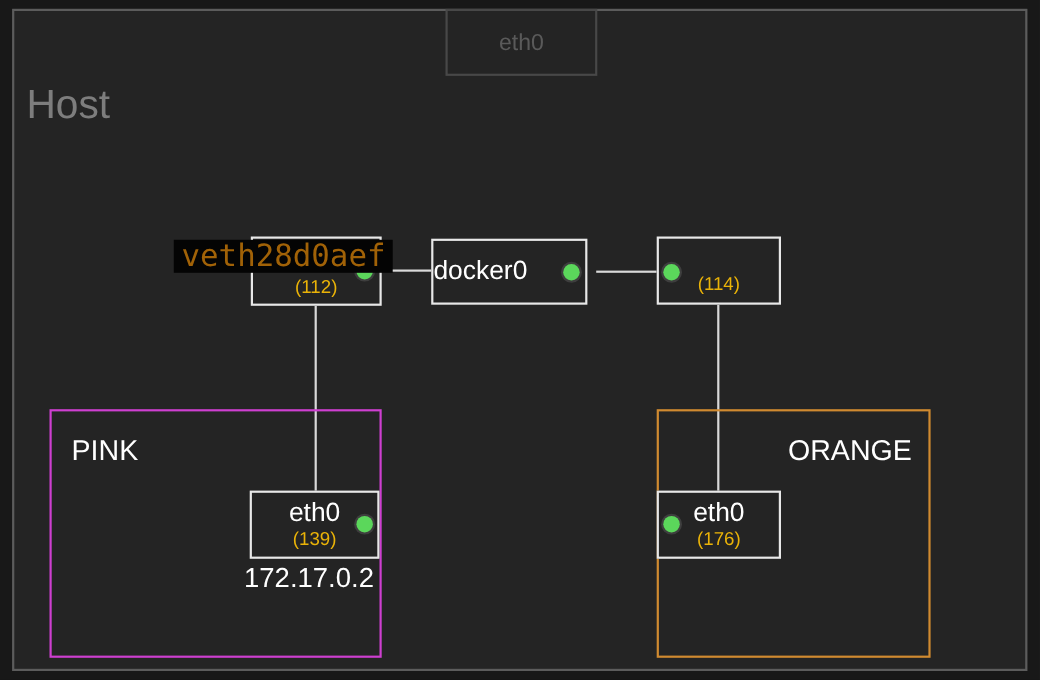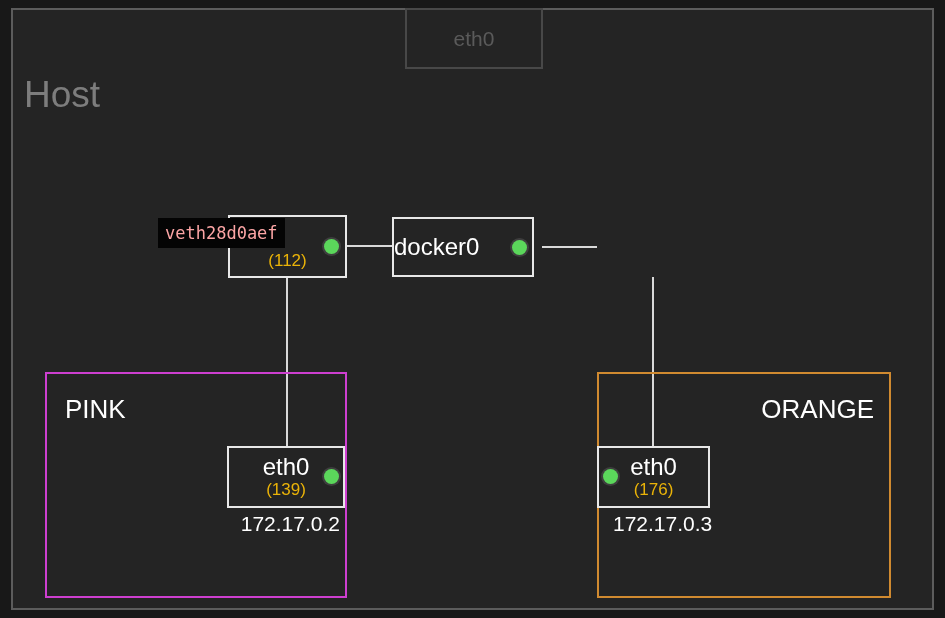--- a/index.html
+++ b/index.html
@@ -28,35 +28,35 @@
   .if-bridge{left:392px;top:217px;width:142px;height:60px;
         display:flex;align-items:center;justify-content:flex-start;}
   .if-veth-right{left:597px;top:215px;width:113px;height:62px;
         display:flex;align-items:flex-end;justify-content:center;padding-bottom:6px;}
   .if-eth{width:118px;height:62px;display:flex;flex-direction:column;
         align-items:center;justify-content:center;z-index:2;}
   .if-name{color:#ffffff;font-size:24px;line-height:26px;}
   .if-index{color:#eab308;font-size:17px;line-height:20px;}
 
   
-  .chip{background:#040404;color:#fca5a5;font-family:"DejaVu Sans Mono",monospace;
-        font-size:17px;line-height:30px;height:30px;padding:0 7px;z-index:3;white-space:nowrap;}
+  .chip{background:#040404;color:#a16207;font-family:"DejaVu Sans Mono",monospace;
+        font-size:28px;line-height:30px;height:30px;padding:0 7px;z-index:3;white-space:nowrap;}
   .chip-left{left:158px;top:218px;}
   .chip-right{left:628px;top:218px;}
 
   
   .dot{width:15px;height:15px;border-radius:50%;background:#5bd75b;
        box-shadow:0 0 0 2px rgba(95,95,95,.45);z-index:4;}
 
   
   .ns{z-index:2;background:transparent;}
   .ns-pink{left:45px;top:372px;width:302px;height:226px;border:2px solid #ce3fd0;padding-left:20px;}
-  .ns-orange{left:597px;top:372px;width:294px;height:226px;border:2px solid #d08a30;}
+  .ns-orange{left:597px;top:372px;width:249px;height:226px;border:2px solid #d08a30;}
   .ns-label{color:#ffffff;font-size:26px;top:20px;}
-  .ns-ip{color:#ffffff;font-size:21px;top:138px;}
+  .ns-ip{color:#ffffff;font-size:25px;top:138px;}
 </style>
 </head>
 <body>
 
 <div id="stage">
 
   <div class="abs host"></div>
   <div class="abs host-label">Host</div>
 
   <div class="abs ext-box">
@@ -72,34 +72,37 @@
     <span class="if-index">(112)</span>
     <span class="abs dot" style="right:6px;top:22px"></span>
   </div>
   <div class="abs chip chip-left">veth28d0aef</div>
 
   <div class="abs ifbox if-bridge">
     <span class="if-name">docker0</span>
     <span class="abs dot" style="right:5px;top:21px"></span>
   </div>
 
+  <div class="abs ifbox if-veth-right">
+    <span class="if-index">(114)</span>
+    <span class="abs dot" style="left:4px;top:23px"></span>
+  </div>
 
   <div class="abs ns ns-pink">
     <div class="abs ns-label" style="left:18px">PINK</div>
     <div class="abs ifbox if-eth" style="left:180px;top:72px">
       <span class="if-name">eth0</span>
       <span class="if-index">(139)</span>
       <span class="abs dot" style="right:4px;top:21px"></span>
     </div>
     <div class="abs ns-ip" style="left:161px;width:132px;text-align:right">172.17.0.2</div>
   </div>
 
   <div class="abs ns ns-orange">
     <div class="abs ns-label" style="right:15px">ORANGE</div>
     <div class="abs ifbox if-eth" style="left:-2px;top:72px;width:113px">
       <span class="if-name">eth0</span>
       <span class="if-index">(176)</span>
       <span class="abs dot" style="left:4px;top:21px"></span>
     </div>
-    <div class="abs ns-ip" style="left:14px">172.17.0.3</div>
   </div>
 
 </div>
 
 </body></html>

